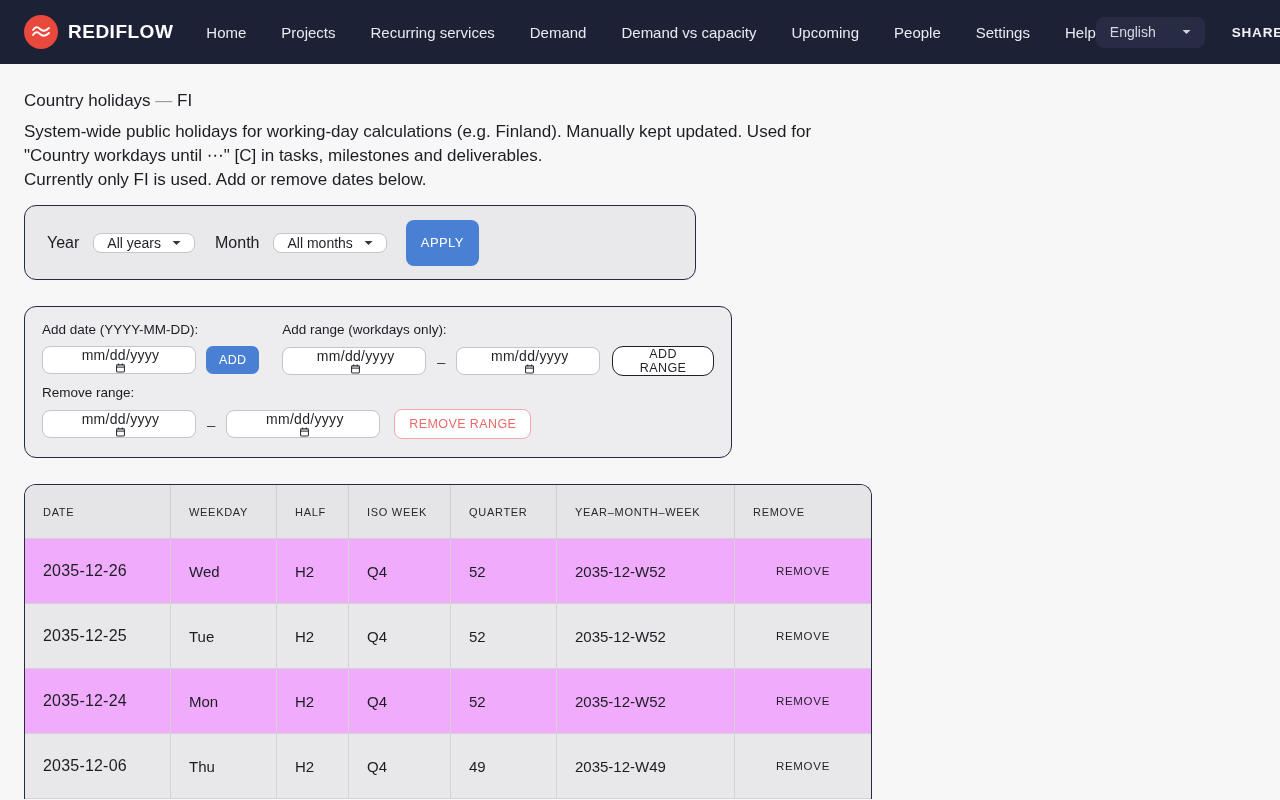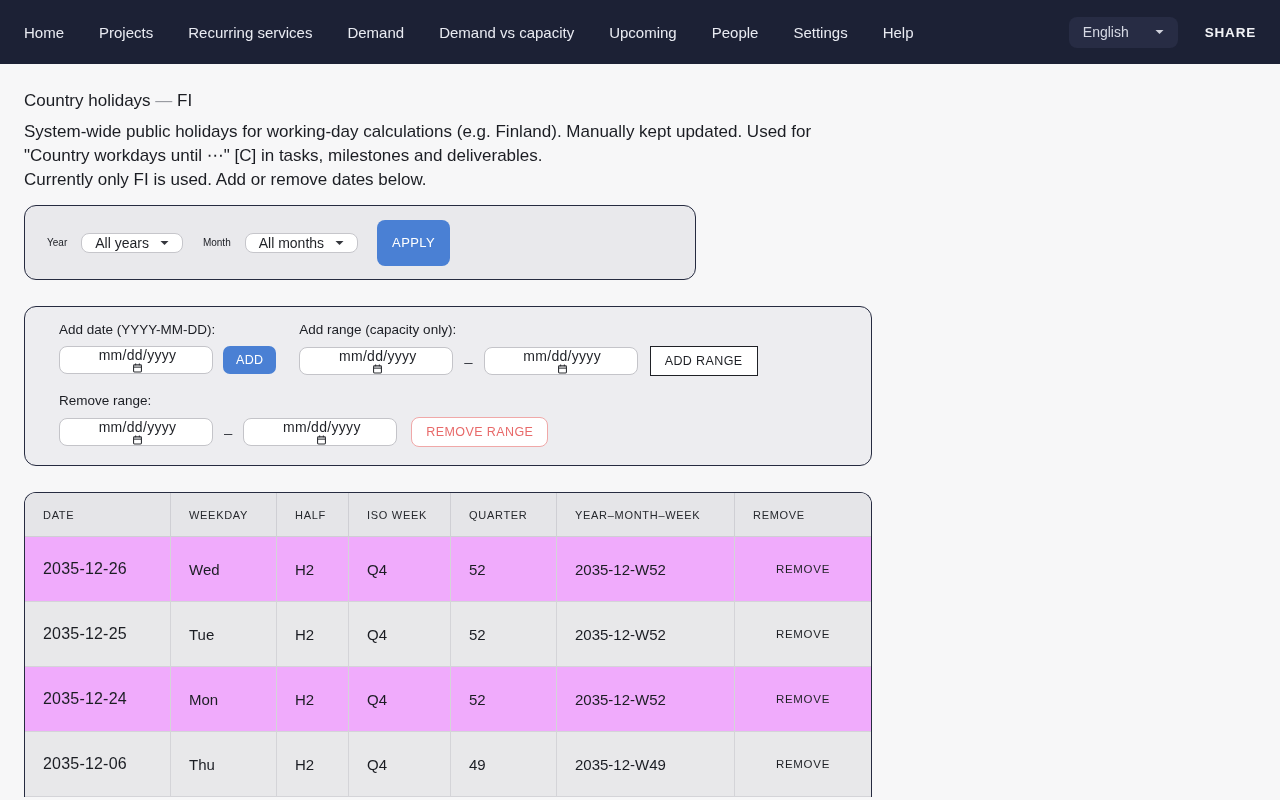--- a/index.html
+++ b/index.html
@@ -36,76 +36,76 @@
   .title-sep { color:#97999f; }
   .desc { font-size:17px; line-height:24px; margin:0; max-width:848px; }
   .desc2 { font-size:17px; line-height:24px; margin:0; }
 
   
   .filter-card {
     margin-top:13px; width:672px; height:75px; background:#e9e9ec;
     border:1.5px solid #262b40; border-radius:12px;
     display:flex; align-items:center; padding:0 22px; gap:13px;
   }
-  .inline-label { font-size:10px; margin-right:1px; }
+  .inline-label { font-size:16px; margin-right:1px; }
   .select {
     background:#ffffff; border:1px solid #c6c6cb; border-radius:8px;
     height:20px; padding:0 13px; display:flex; align-items:center; gap:11px;
     font-size:14px; color:#1f2126; cursor:pointer; font-family:inherit;
   }
   .btn-blue {
     background:#4a80d4; color:#ffffff; border:none; border-radius:8px;
     height:46px; padding:0 15px; font-size:13px; letter-spacing:0.4px;
     cursor:pointer; font-family:inherit; margin-left:6px;
   }
 
   
   .editor-card {
-    margin-top:26px; width:848px; background:#ededf0;
+    margin-top:26px; width:708px; background:#ededf0;
     border:1.5px solid #262b40; border-radius:12px;
-    padding:15px 34px 18px;
+    padding:15px 17px 18px;
   }
   .editor-row1 { display:flex; gap:23px; }
   .field-label { font-size:13.5px; margin:0 0 9px; }
   .controls { display:flex; align-items:center; gap:10px; }
   .date-input {
     width:154px; height:28px; background:#ffffff; border:1px solid #c4c4c9;
     border-radius:8px; display:flex; align-items:center;
     justify-content:space-between; padding:0 9px 0 12px; cursor:text;flex-direction:column;
   }
   .di-text { font-size:14px; color:#1f2126; letter-spacing:0.3px; }
   .btn-add {
     background:#4a80d4; color:#ffffff; border:none; border-radius:7px;
     height:28px; padding:0 13px; font-size:12.5px; letter-spacing:0.3px;
     cursor:pointer; font-family:inherit;
   }
   .btn-outline-dark {
-    background:#ffffff; border:1.5px solid #1f2126; border-radius:0;
+    background:#ffffff; border:1.5px solid #1f2126; border-radius:11px;
     height:30px; padding:0 14px; font-size:12.5px; letter-spacing:0.4px;
     color:#1f2126; cursor:pointer; font-family:inherit; margin-left:2px;
   }
   .btn-outline-red {
     background:#ffffff; border:1.5px solid #f0a8a8; border-radius:8px;
     height:30px; padding:0 14px; font-size:12.5px; letter-spacing:0.4px;
     color:#e86a6a; cursor:pointer; font-family:inherit; margin-left:4px;
   }
   .range-dash { color:#3c3f46; font-size:15px; padding:0 1px; }
-  .remove-label { margin-top:17px; }
+  .remove-label { margin-top:9px; }
 
   
   .table-card {
     margin-top:26px; width:848px; background:#fbfbfc;
     border:1.5px solid #262b40; border-bottom:none;
     border-radius:12px 12px 0 0; overflow:hidden;
   }
   .t-row, .t-head {
     display:grid;
     grid-template-columns:146px 106px 72px 102px 106px 178px 1fr;
   }
-  .t-head { background:#e5e5e8; height:44px; border-bottom:1px solid #cfcfd4; }
+  .t-head { background:#e5e5e8; height:54px; border-bottom:1px solid #cfcfd4; }
   .t-head .cell {
     font-size:11px; letter-spacing:0.7px; color:#26282d;
     display:flex; align-items:center; padding-left:18px;
     border-right:1px solid #cfcfd4;
   }
   .t-row { height:65px; border-bottom:1px solid #d4d4d8; background:#f0abfc; }
   .t-row.even { background:#e8e8ea; }
   .t-row .cell {
     display:flex; align-items:center; padding-left:18px; font-size:15px;
     border-right:1px solid #d4d4d8; color:#1b1d23;
@@ -116,20 +116,29 @@
   .row-remove {
     background:none; border:none; font-size:11.5px; letter-spacing:0.7px;
     color:#1f2126; cursor:pointer; font-family:inherit; padding:4px 6px;
   }
   .caret { display:block; }
 </style>
 </head>
 <body>
 
 <div class="nav">
+  <div class="brand">
+    <span class="logo">
+      <svg width="20" height="16" viewBox="0 0 20 16">
+        <path d="M2 6 q3 -5 7 -1 t9 -1" fill="none" stroke="#ffffff" stroke-width="1.8" stroke-linecap="round"></path>
+        <path d="M2 11 q3 -5 7 -1 t9 -1" fill="none" stroke="#ffffff" stroke-width="1.8" stroke-linecap="round"></path>
+      </svg>
+    </span>
+    <span class="brand-name">REDIFLOW</span>
+  </div>
   <div class="nav-items">
     <span class="nav-item">Home</span>
     <span class="nav-item">Projects</span>
     <span class="nav-item">Recurring services</span>
     <span class="nav-item">Demand</span>
     <span class="nav-item">Demand vs capacity</span>
     <span class="nav-item">Upcoming</span>
     <span class="nav-item">People</span>
     <span class="nav-item">Settings</span>
     <span class="nav-item">Help</span>
@@ -178,21 +187,21 @@
                 <rect x="1.7" y="3" width="12.6" height="11.3" rx="1.4" fill="none" stroke="#2c2e33" stroke-width="1.7"></rect>
                 <line x1="1.7" y1="6.6" x2="14.3" y2="6.6" stroke="#2c2e33" stroke-width="1.7"></line>
                 <line x1="5" y1="0.8" x2="5" y2="3.6" stroke="#2c2e33" stroke-width="1.7"></line>
                 <line x1="11" y1="0.8" x2="11" y2="3.6" stroke="#2c2e33" stroke-width="1.7"></line>
               </svg>
           </div>
           <button class="btn-add">ADD</button>
         </div>
       </div>
       <div>
-        <p class="field-label">Add range (capacity only):</p>
+        <p class="field-label">Add range (workdays only):</p>
         <div class="controls">
           <div class="date-input">
             <span class="di-text">mm/dd/yyyy</span>
             <svg width="15" height="15" viewBox="0 0 16 16">
                 <rect x="1.7" y="3" width="12.6" height="11.3" rx="1.4" fill="none" stroke="#2c2e33" stroke-width="1.7"></rect>
                 <line x1="1.7" y1="6.6" x2="14.3" y2="6.6" stroke="#2c2e33" stroke-width="1.7"></line>
                 <line x1="5" y1="0.8" x2="5" y2="3.6" stroke="#2c2e33" stroke-width="1.7"></line>
                 <line x1="11" y1="0.8" x2="11" y2="3.6" stroke="#2c2e33" stroke-width="1.7"></line>
               </svg>
           </div>

